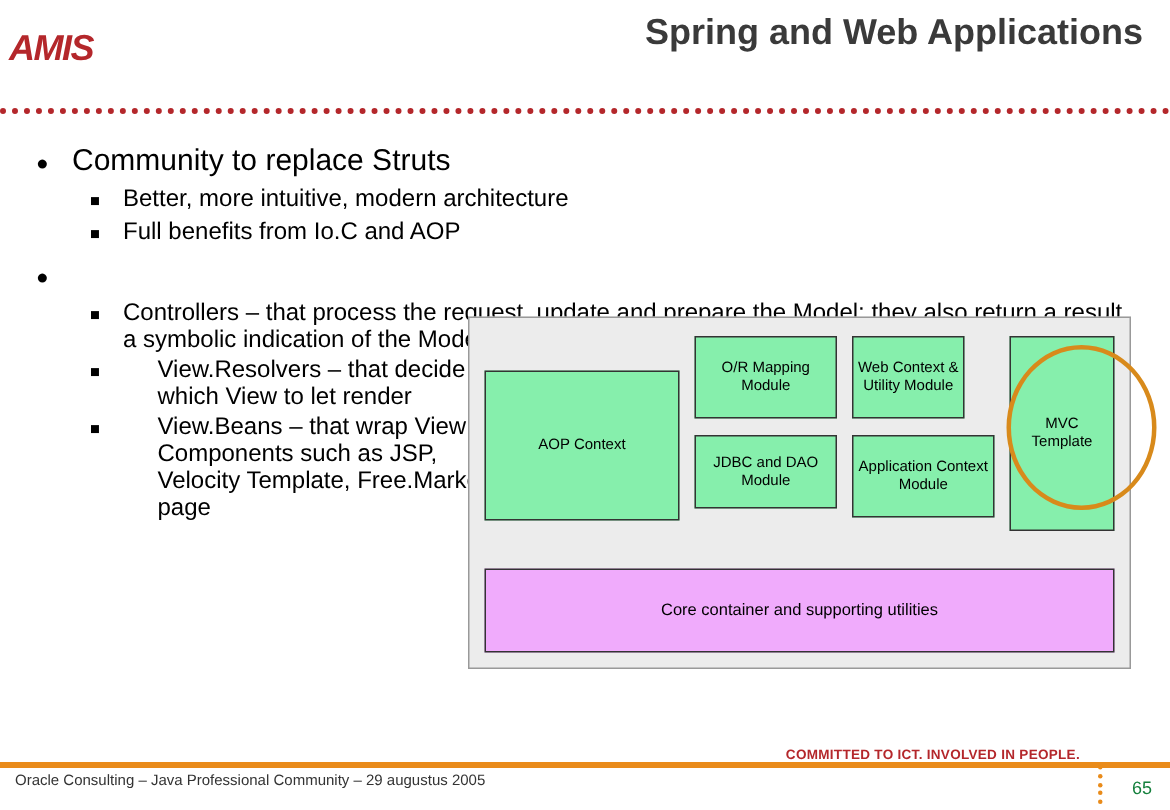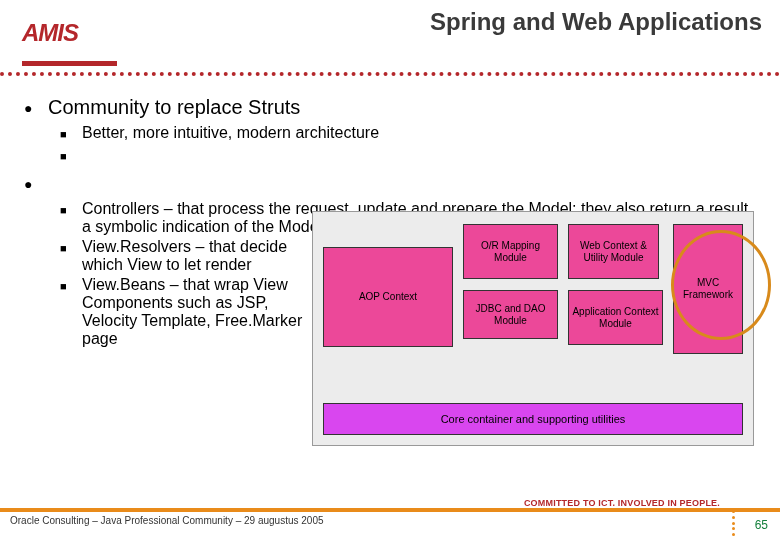--- a/index.html
+++ b/index.html
@@ -11,27 +11,26 @@
     position: relative;
     overflow: hidden;
     color: #000;
   }
   .header-area {
     position: relative;
     height: 85px;
   }
   .logo {
     position: absolute;
-    left: 22px;
+    left: 6px;
     top: 22px;
     width: 95px;
     height: 44px;
     display: flex;
-    flex-direction: column;
-    justify-content: space-between;
+    flex-direction: row;
   }
   .logo-top {
     font-size: 24px;
     font-weight: 900;
     color: #b4272b;
     letter-spacing: -1px;
     font-style: italic;
     line-height: 0.9;
   }
   .logo-bar {
@@ -82,46 +81,47 @@
     font-size: 16px;
   }
   .lvl2 .bullet {
     width: 22px;
     flex-shrink: 0;
     font-size: 11px;
     line-height: 20px;
   }
   .wrap {
     max-width: 225px;
+    margin-left: 23px;
   }
   .diagram {
     position: absolute;
     bottom: 46px;
     right: 8px;
     width: 442px;
     height: 235px;
     background: #ececec;
     border: 1px solid #999;
   }
   .dbox {
     position: absolute;
-    background: #ec4899;
+    background: #86efac;
     border: 1px solid #333;
     font-size: 10px;
     text-align: center;
     display: flex;
     align-items: center;
     justify-content: center;
     padding: 2px;
     line-height: 1.2;
   }
   .core {
     position: absolute;
-    left: 10px; right: 10px; bottom: 10px; height: 32px;
-    background: #d946ef;
+    left: 10px; right: 10px; bottom: 10px; height: 56px;
+    background: #f0abfc;
     border: 1px solid #333;
     font-size: 11px;
     display: flex;
     align-items: center;
     justify-content: center;
   }
   .circle {
     position: absolute;
     width: 100px;
     height: 110px;
@@ -198,20 +198,21 @@
   <div class="lvl1">
     <span class="bullet">●</span>
     <span>Community to replace Struts</span>
   </div>
   <div class="lvl2">
     <span class="bullet">■</span>
     <span>Better, more intuitive, modern architecture</span>
   </div>
   <div class="lvl2">
     <span class="bullet">■</span>
+    <span>Full benefits from Io.C and AOP</span>
   </div>
 
   <div class="lvl1">
     <span class="bullet">●</span>
   </div>
   <div class="lvl2">
     <span class="bullet">■</span>
     <span>Controllers – that process the request, update and prepare the Model; they also return a result, a symbolic indication of the Model.View to proceed to</span>
   </div>
   <div class="lvl2">
@@ -219,22 +220,22 @@
     <span class="wrap">View.Resolvers – that decide which View to let render</span>
   </div>
   <div class="lvl2">
     <span class="bullet">■</span>
     <span class="wrap">View.Beans – that wrap View Components such as JSP, Velocity Template, Free.Marker page</span>
   </div>
 
   <div class="diagram">
     <div class="dbox" style="left:10px; top:35px; width:130px; height:100px;">AOP Context</div>
     <div class="dbox" style="left:150px; top:12px; width:95px; height:55px;">O/R Mapping Module</div>
-    <div class="dbox" style="left:255px; top:12px; width:91px; height:55px;">Web Context &amp; Utility Module</div>
-    <div class="dbox" style="left:360px; top:12px; width:70px; height:130px;">MVC Framework</div>
+    <div class="dbox" style="left:255px; top:12px; width:75px; height:55px;">Web Context &amp; Utility Module</div>
+    <div class="dbox" style="left:360px; top:12px; width:70px; height:130px;">MVC Template</div>
     <div class="dbox" style="left:150px; top:78px; width:95px; height:49px;">JDBC and DAO Module</div>
     <div class="dbox" style="left:255px; top:78px; width:95px; height:55px;">Application Context Module</div>
     <div class="core">Core container and supporting utilities</div>
     <div class="circle"></div>
   </div>
 </div>
 
 <div class="tagline">COMMITTED TO ICT. INVOLVED IN PEOPLE.</div>
 
 <div class="footer">

